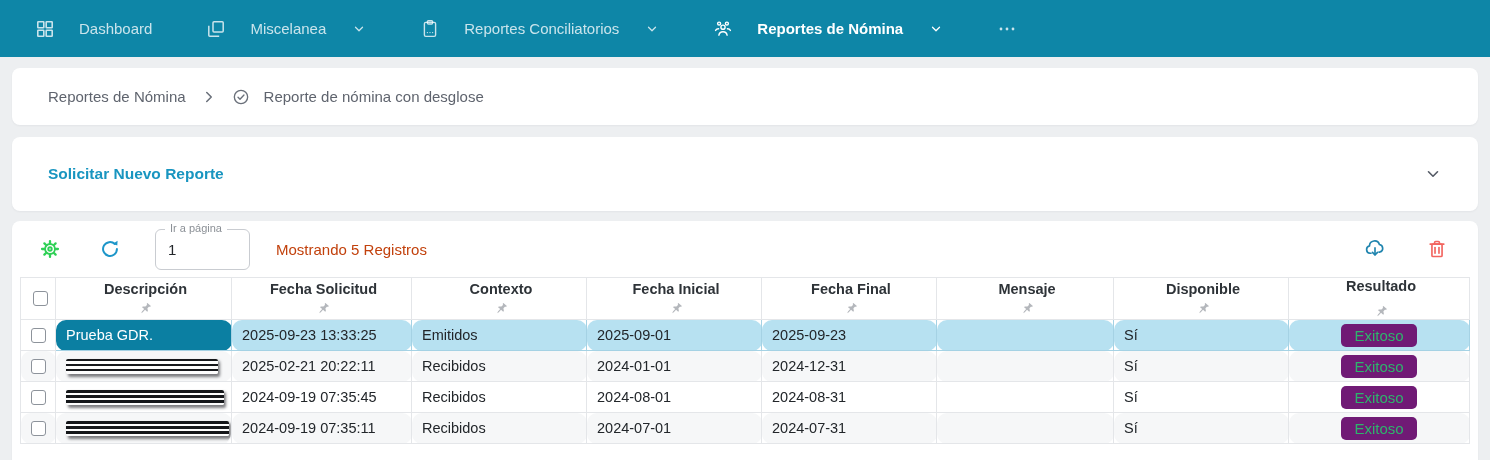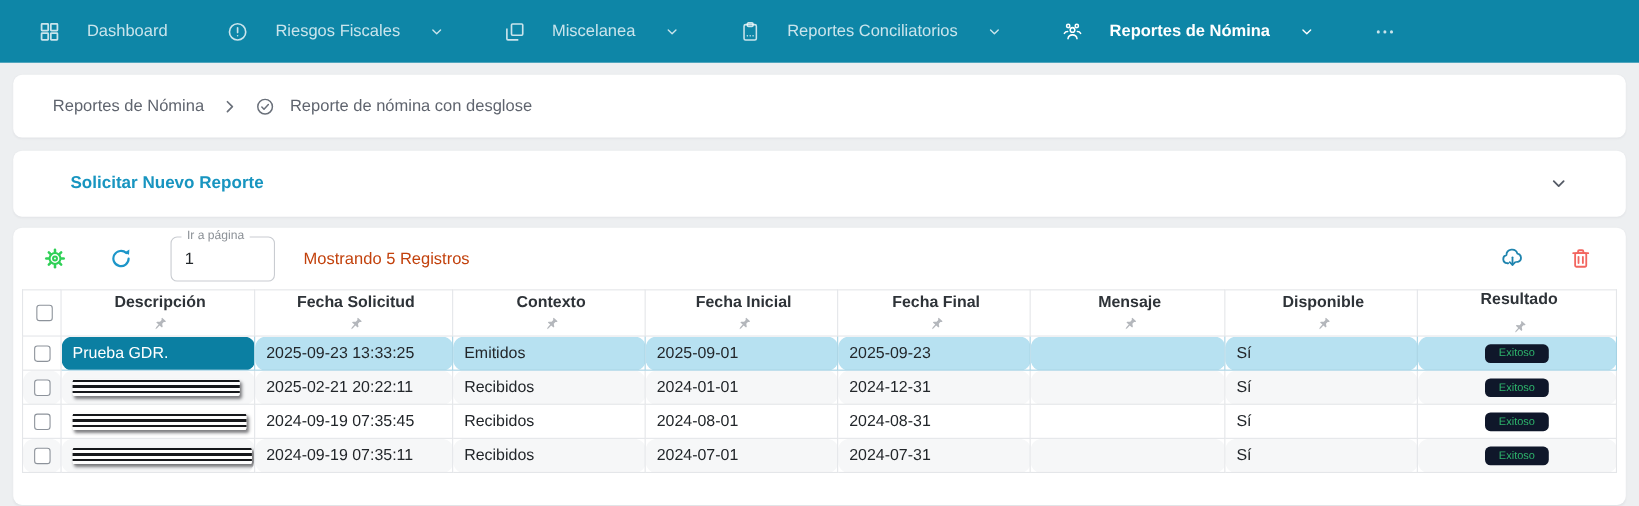--- a/index.html
+++ b/index.html
@@ -31,23 +31,23 @@
     background:#ffffff; border-radius:8px;
     margin:0 12px; box-shadow:0 1px 2px rgba(30,40,50,0.05);
   }
   .breadcrumb-card {
     margin-top:11px; height:57px;
     display:flex; align-items:center; padding:0 36px; gap:14px;
     font-size:15px; color:#5f646e;
   }
   .breadcrumb-card .bc-sep svg, .breadcrumb-card .bc-check svg { width:18px; height:18px; }
   .request-card {
-    margin-top:12px; height:60px;
+    margin-top:12px; height:74px;
     display:flex; align-items:center; justify-content:space-between;
-    padding:0 52px;
+    padding:0 36px;
   }
   .request-title { color:#1895c0; font-weight:bold; font-size:15.5px; }
   .request-card .chev svg { width:18px; height:18px; color:#555b66; }
 
   .table-card { margin-top:10px; min-height:252px; padding-bottom:8px; }
 
   
   .toolbar {
     height:56px; display:flex; align-items:center;
     padding:0 26px 0 23px; gap:16px;
@@ -97,21 +97,21 @@
   td.badge-cell { text-align:center; }
   .cb {
     display:inline-block; width:15px; height:15px;
     border:1.5px solid #8d939b; border-radius:3px; background:#fff;
     vertical-align:middle; cursor:pointer;
   }
   th .cb { margin:0 auto; display:block; }
   .cb-cell { text-align:center; }
   .badge {
     display:inline-block; padding:3px 13px; border-radius:5px;
-    background:#0f172a; color:#2eb46c; font-size:10px;
+    background:#701a75; color:#2eb46c; font-size:15px;
   }
   .redaction {
     height:15px; border-radius:2px; margin:2px 0;
     background:
       repeating-linear-gradient(180deg, #15171a 0 2.5px, #fdfdfd 2.5px 5px);
     box-shadow:2px 2.5px 3px rgba(20,20,25,0.55);
   }
   tbody tr:nth-child(2) .redaction { width:152px; }
   tbody tr:nth-child(3) .redaction { width:158px; }
   tbody tr:nth-child(4) .redaction { width:163px; }
@@ -124,35 +124,20 @@
     <div class="nav-item">
       <span class="nicon">
         <svg viewBox="0 0 20 20" fill="none" stroke="currentColor" stroke-width="1.6">
           <rect x="2.8" y="2.8" width="6" height="6" rx="0.5"></rect>
           <rect x="11.2" y="2.8" width="6" height="6" rx="0.5"></rect>
           <rect x="2.8" y="11.2" width="6" height="6" rx="0.5"></rect>
           <rect x="11.2" y="11.2" width="6" height="6" rx="0.5"></rect>
         </svg>
       </span>
       <span>Dashboard</span>
-    </div>
-    <div class="nav-item">
-      <span class="nicon">
-        <svg viewBox="0 0 20 20" fill="none" stroke="currentColor" stroke-width="1.5" stroke-linecap="round">
-          <circle cx="10" cy="10" r="7.4"></circle>
-          <line x1="10" y1="6.2" x2="10" y2="10.6"></line>
-          <circle cx="10" cy="13.5" r="0.7" fill="currentColor" stroke="none"></circle>
-        </svg>
-      </span>
-      <span>Riesgos Fiscales</span>
-      <span class="chev">
-        <svg viewBox="0 0 20 20" fill="none" stroke="currentColor" stroke-width="1.8" stroke-linecap="round" stroke-linejoin="round">
-          <path d="M5 7.5l5 5 5-5"></path>
-        </svg>
-      </span>
     </div>
     <div class="nav-item">
       <span class="nicon">
         <svg viewBox="0 0 20 20" fill="none" stroke="currentColor" stroke-width="1.5" stroke-linejoin="round">
           <rect x="7" y="2.8" width="10.2" height="10.2" rx="1"></rect>
           <path d="M13.2 17.2H3.8a1 1 0 0 1-1-1V6.8"></path>
         </svg>
       </span>
       <span>Miscelanea</span>
       <span class="chev">

